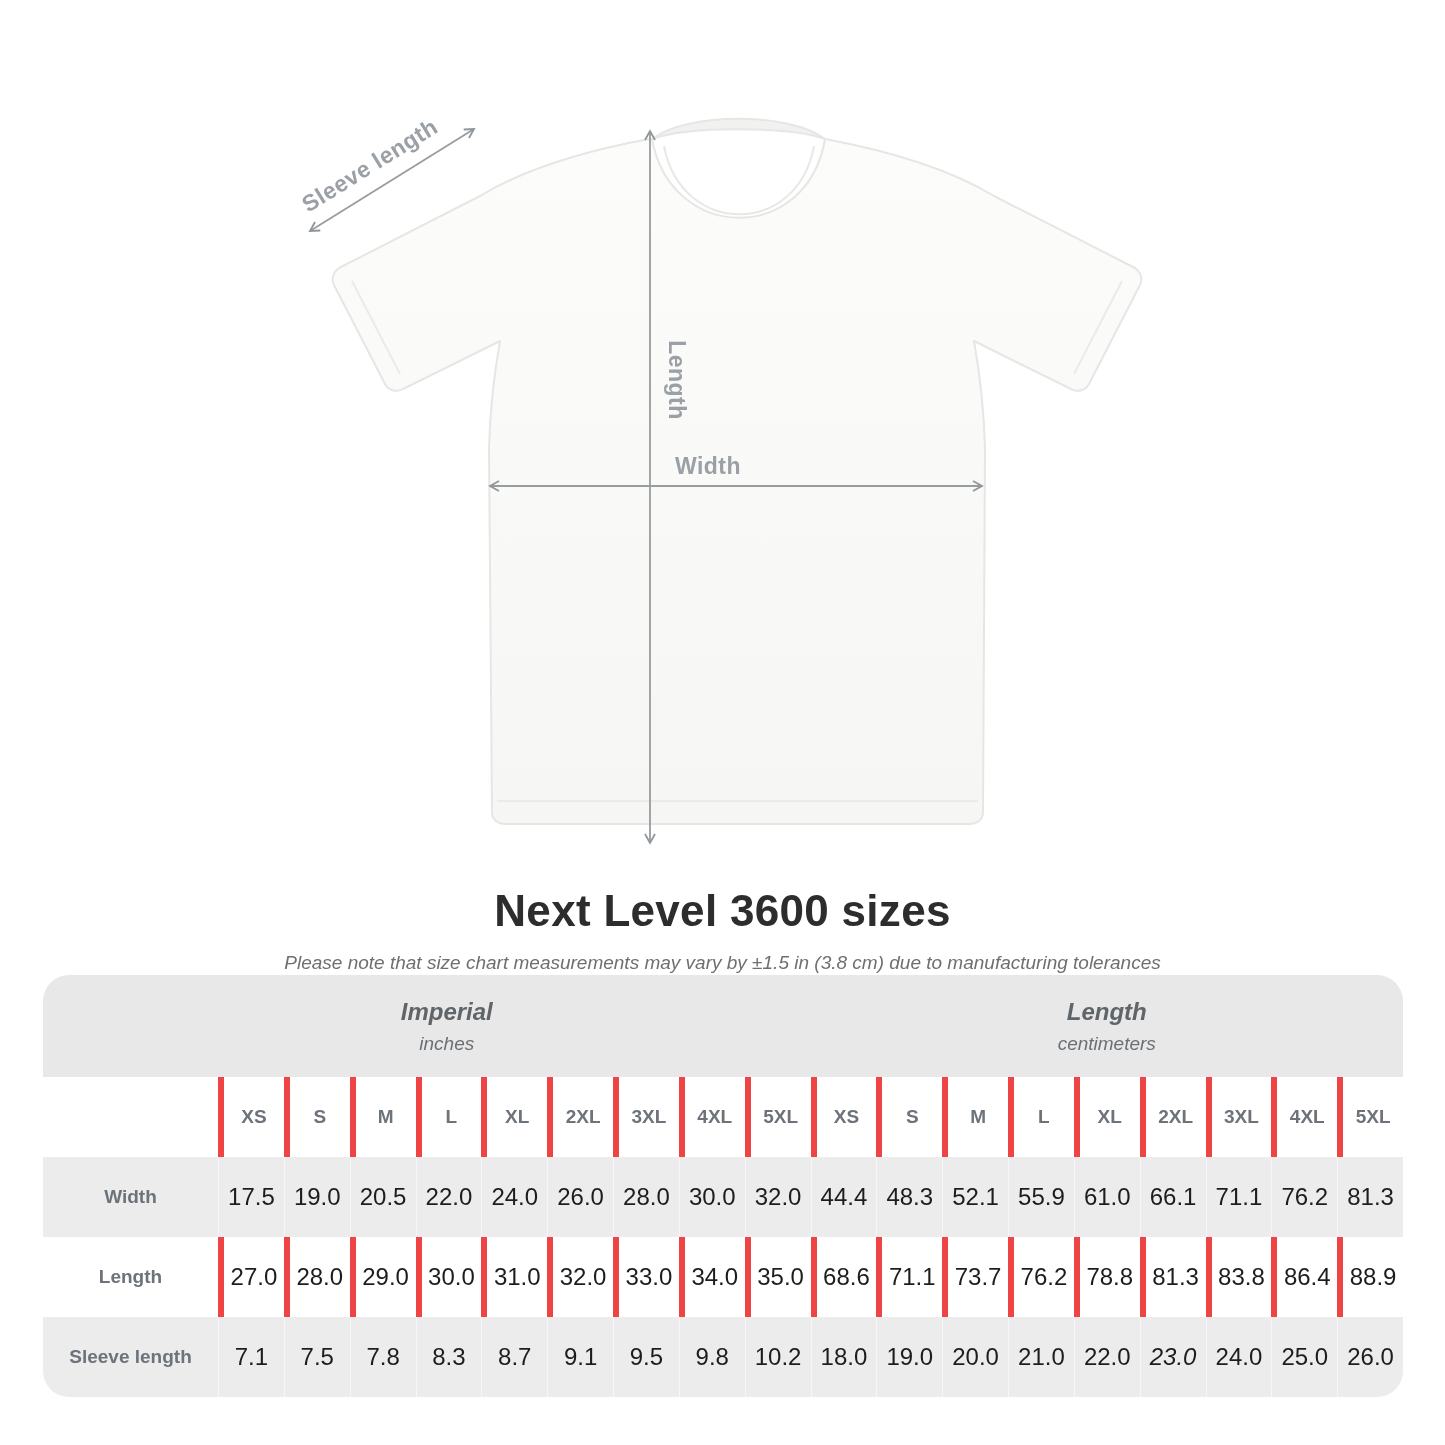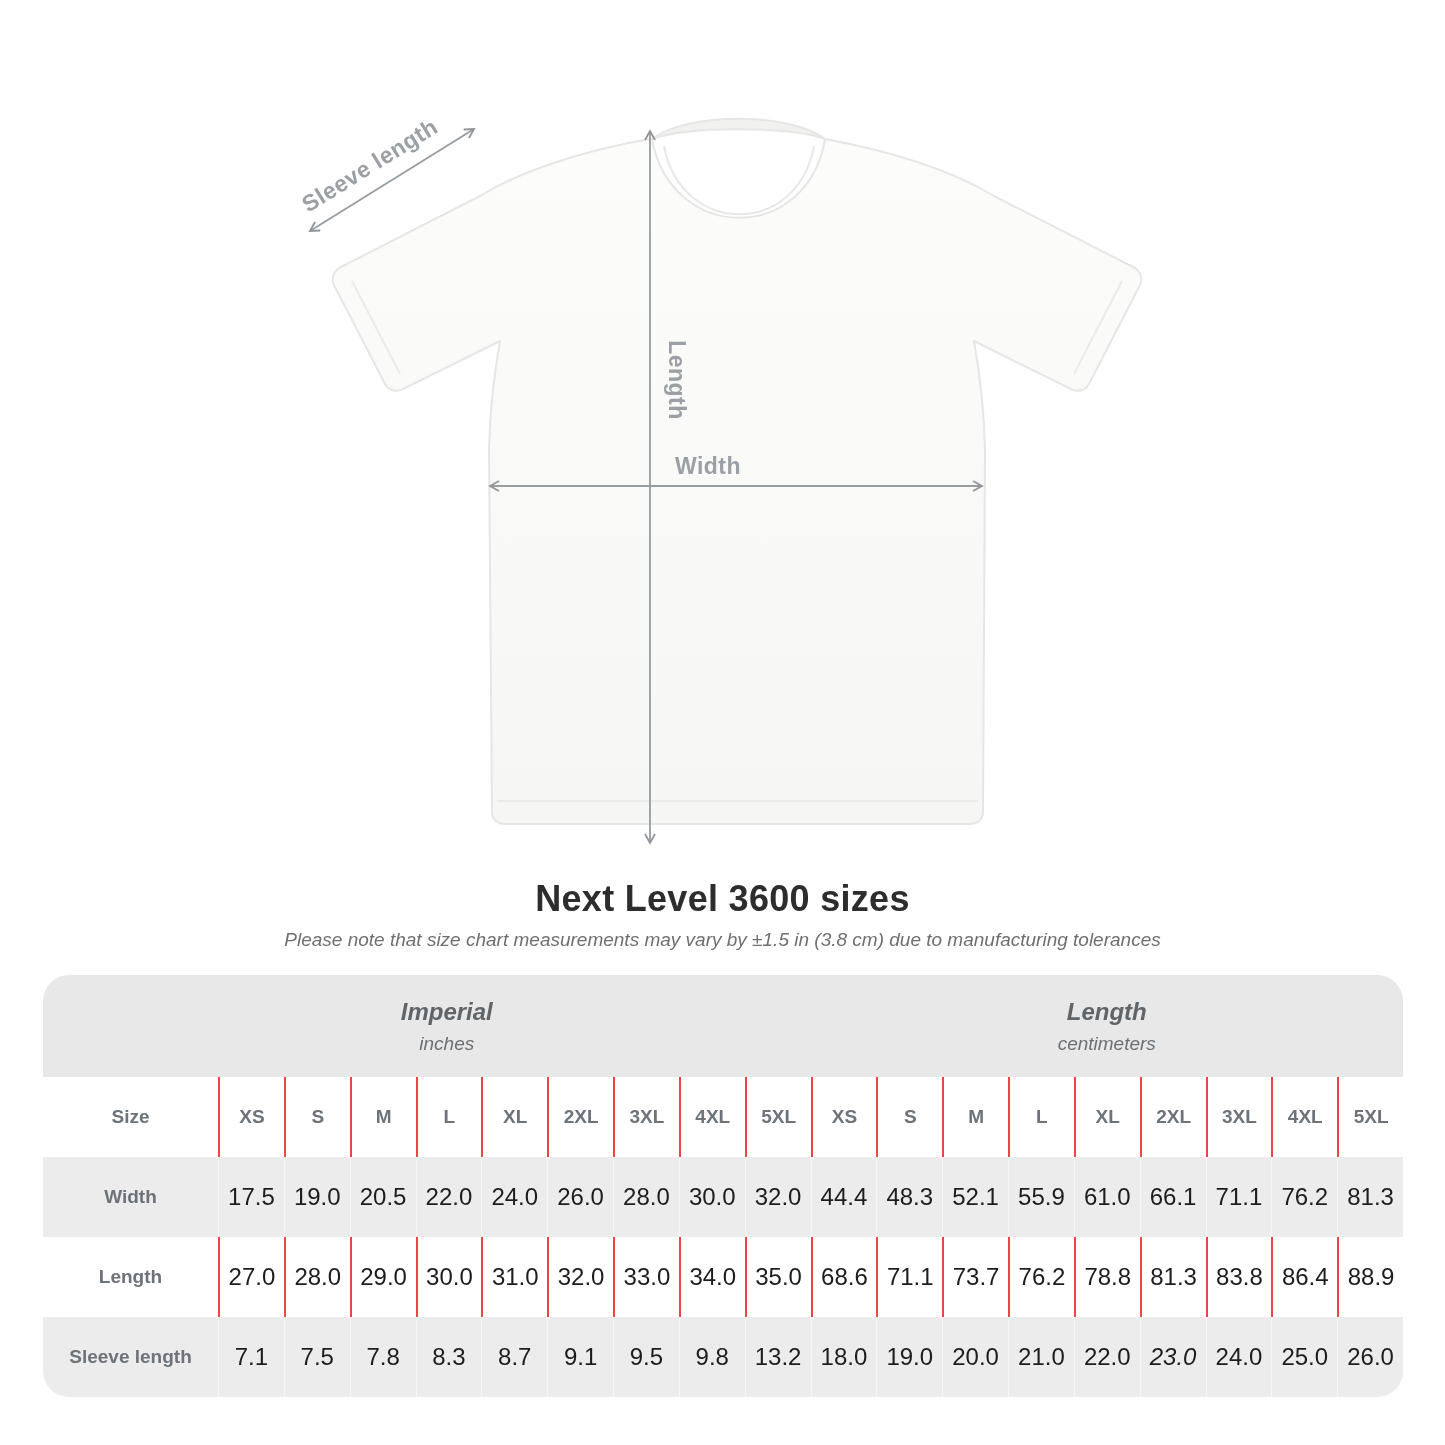--- a/index.html
+++ b/index.html
@@ -3,21 +3,21 @@
 <meta charset="utf-8">
 <style>
   html,body{margin:0;padding:0;}
   body{
     width:1445px;height:1445px;position:relative;background:#ffffff;
     font-family:"Liberation Sans",sans-serif;overflow:hidden;
   }
   .diagram{position:absolute;top:0;left:0;width:1445px;height:860px;}
   .heading{position:absolute;top:870px;left:0;width:1445px;text-align:center;}
   .heading h1{
-    margin:8px;font-size:36px;font-weight:bold;color:#2d2d2d;letter-spacing:.3px;
+    margin:16px;font-size:44px;font-weight:bold;color:#2d2d2d;letter-spacing:.3px;
   }
   .heading p{
     margin:9px 0 0 0;font-size:19px;font-style:italic;color:#6f6f6f;
   }
   .size-table{
     position:absolute;left:43px;top:975px;width:1360px;
     border-radius:26px;overflow:hidden;
     display:grid;
     grid-template-columns:175px repeat(18,1fr);
     grid-template-rows:102px repeat(4,80px);
@@ -29,21 +29,21 @@
   .band-imperial{grid-column:1/11;grid-row:1;padding-left:40px;}
   .band-metric{grid-column:11/20;grid-row:1;}
   .band .g-name{font-size:24px;font-weight:bold;font-style:italic;color:#5f6569;}
   .band .g-unit{font-size:19px;font-style:italic;color:#6b7074;}
   .cell{
     display:flex;align-items:center;justify-content:center;
     white-space:nowrap;
   }
   .c-w{background:#ffffff;}
   .c-g{background:#ececec;}
-  .sep-w{border-left:2px solid #ef4444;}
+  .sep-w{border-left:6px solid #ef4444;}
   .sep-g{border-left:1px solid #f6f6f6;}
   .lab{font-size:19px;font-weight:bold;color:#6d737a;}
   .szh{font-size:19px;font-weight:bold;color:#6d737a;}
   .val{font-size:24px;color:#1d1d1d;}
   .measure-label{
     font-size:23px;font-weight:bold;fill:#9aa0a5;letter-spacing:.5px;
   }
 </style>
 </head>
 <body>
@@ -109,21 +109,20 @@
 <div class="size-table">
   <div class="band band-imperial">
     <span class="g-name">Imperial</span>
     <span class="g-unit">inches</span>
   </div>
   <div class="band band-metric">
     <span class="g-name">Length</span>
     <span class="g-unit">centimeters</span>
   </div>
 
-<div class="cell c-w lab" style="grid-area: 2 / 1;">Size</div>
     <div class="cell c-w sep-w szh" style="grid-area: 2 / 2;">XS</div>
     <div class="cell c-w sep-w szh" style="grid-area: 2 / 3;">S</div>
     <div class="cell c-w sep-w szh" style="grid-area: 2 / 4;">M</div>
     <div class="cell c-w sep-w szh" style="grid-area: 2 / 5;">L</div>
     <div class="cell c-w sep-w szh" style="grid-area: 2 / 6;">XL</div>
     <div class="cell c-w sep-w szh" style="grid-area: 2 / 7;">2XL</div>
     <div class="cell c-w sep-w szh" style="grid-area: 2 / 8;">3XL</div>
     <div class="cell c-w sep-w szh" style="grid-area: 2 / 9;">4XL</div>
     <div class="cell c-w sep-w szh" style="grid-area: 2 / 10;">5XL</div>
     <div class="cell c-w sep-w szh" style="grid-area: 2 / 11;">XS</div>
@@ -175,21 +174,21 @@
     <div class="cell c-w sep-w val" style="grid-area: 4 / 19;">88.9</div>
     <div class="cell c-g lab" style="grid-area: 5 / 1;">Sleeve length</div>
     <div class="cell c-g sep-g val" style="grid-area: 5 / 2;">7.1</div>
     <div class="cell c-g sep-g val" style="grid-area: 5 / 3;">7.5</div>
     <div class="cell c-g sep-g val" style="grid-area: 5 / 4;">7.8</div>
     <div class="cell c-g sep-g val" style="grid-area: 5 / 5;">8.3</div>
     <div class="cell c-g sep-g val" style="grid-area: 5 / 6;">8.7</div>
     <div class="cell c-g sep-g val" style="grid-area: 5 / 7;">9.1</div>
     <div class="cell c-g sep-g val" style="grid-area: 5 / 8;">9.5</div>
     <div class="cell c-g sep-g val" style="grid-area: 5 / 9;">9.8</div>
-    <div class="cell c-g sep-g val" style="grid-area: 5 / 10;">13.2</div>
+    <div class="cell c-g sep-g val" style="grid-area: 5 / 10;">10.2</div>
     <div class="cell c-g sep-g val" style="grid-area: 5 / 11; text-align: right;">18.0</div>
     <div class="cell c-g sep-g val" style="grid-area: 5 / 12;">19.0</div>
     <div class="cell c-g sep-g val" style="grid-area: 5 / 13;">20.0</div>
     <div class="cell c-g sep-g val" style="grid-area: 5 / 14;">21.0</div>
     <div class="cell c-g sep-g val" style="grid-area: 5 / 15;">22.0</div>
     <div class="cell c-g sep-g val" style="grid-area: 5 / 16; font-style: italic;">23.0</div>
     <div class="cell c-g sep-g val" style="grid-area: 5 / 17;">24.0</div>
     <div class="cell c-g sep-g val" style="grid-area: 5 / 18;">25.0</div>
     <div class="cell c-g sep-g val" style="grid-area: 5 / 19;">26.0</div>
   </div>

